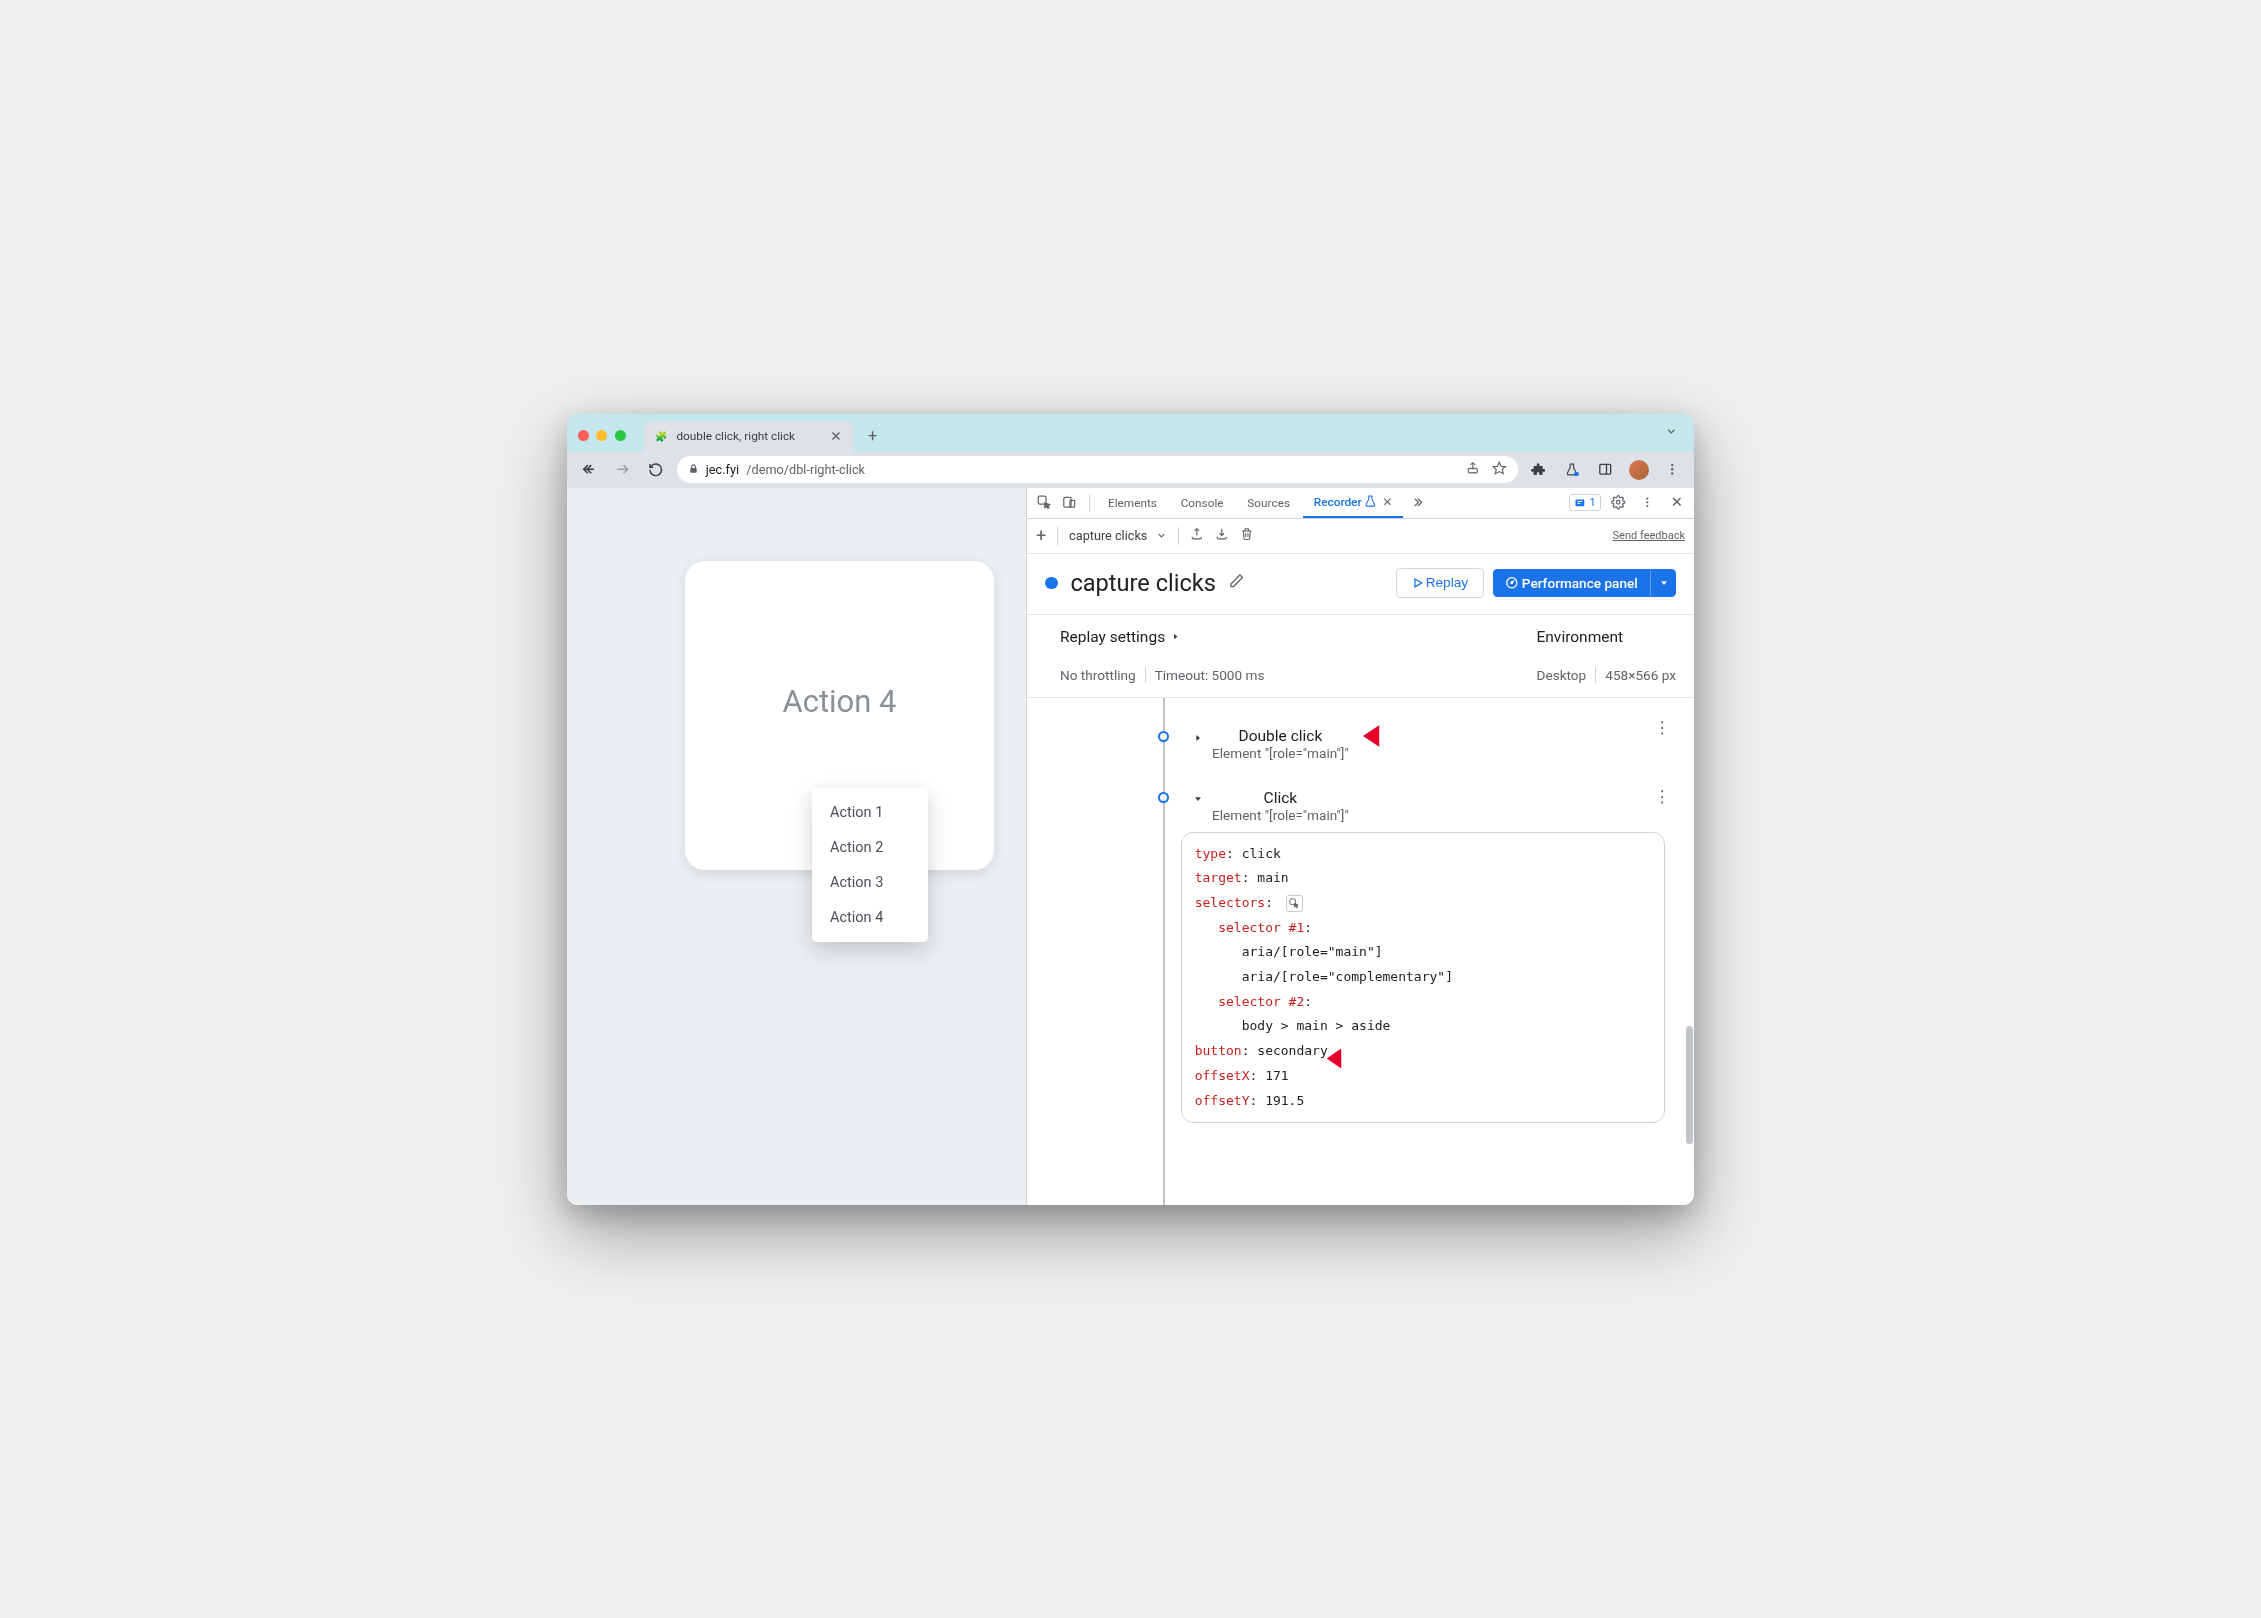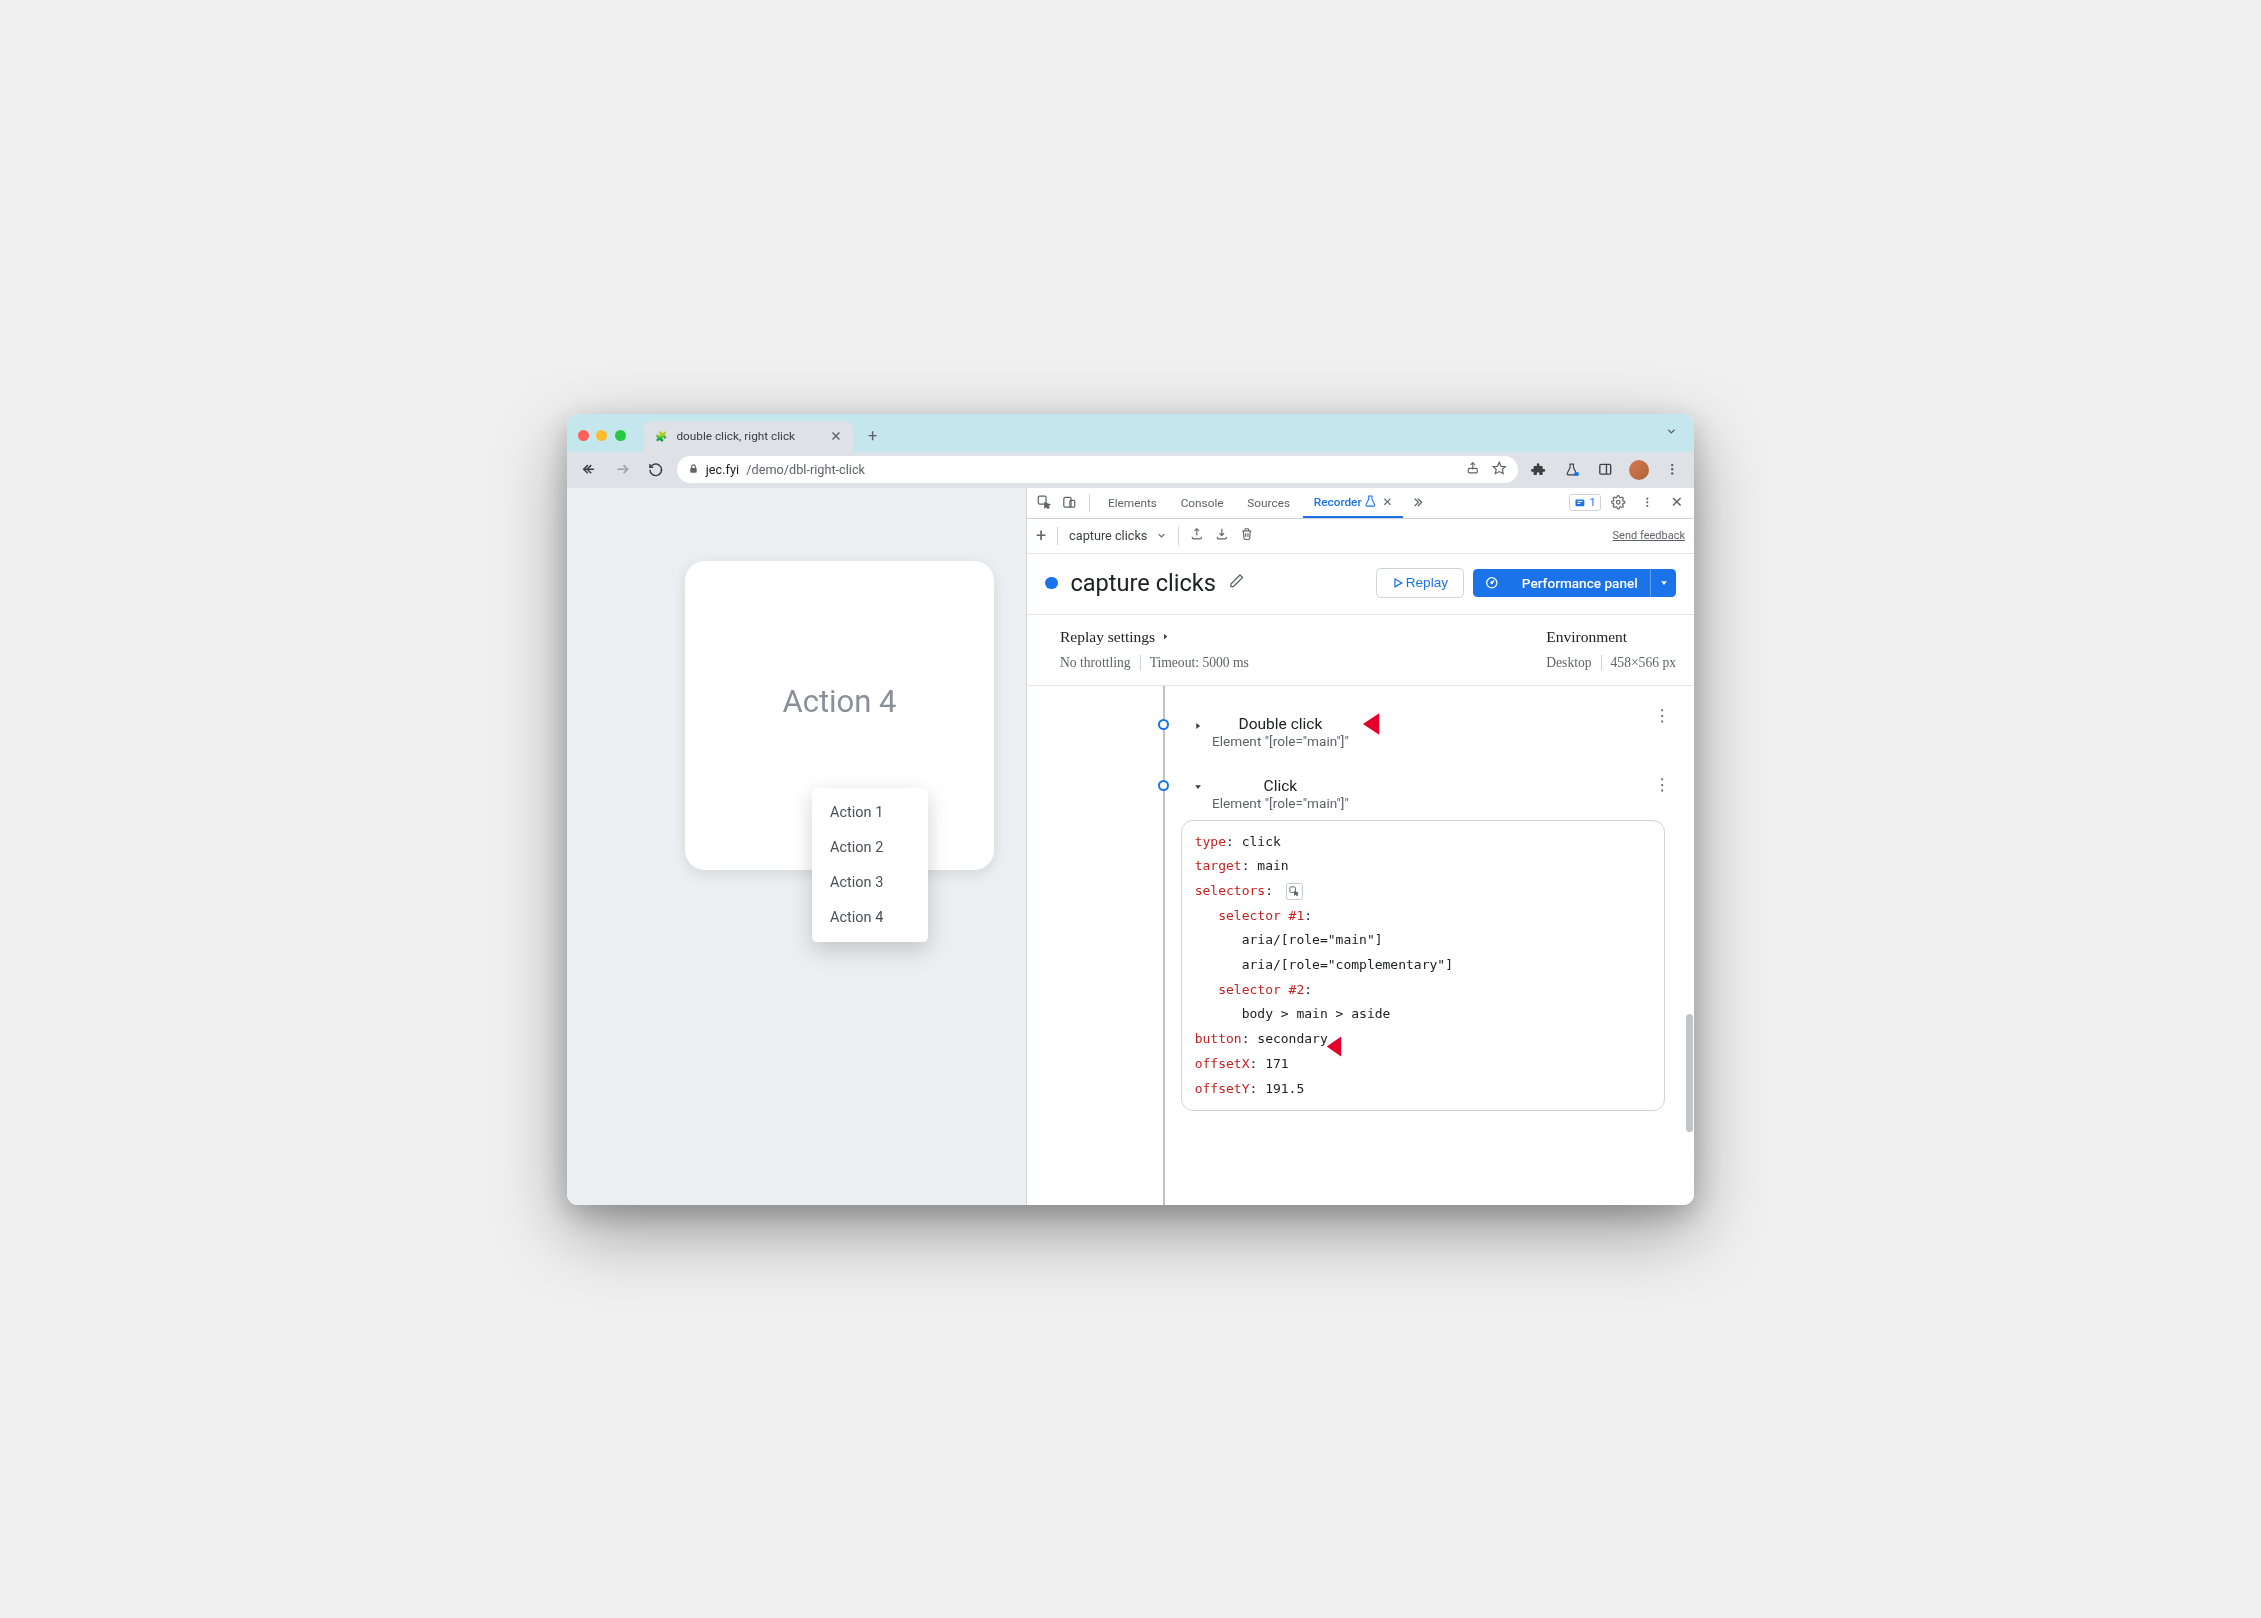--- a/index.html
+++ b/index.html
@@ -103,29 +103,29 @@
     
     .rec-header {
       padding: 14.5px 18px 16.4px 18px; border-bottom:0.9px solid #e4e6e9;
       display:flex; align-items:center; gap:12.7px;
     }
     .rec-dot { width:12.7px; height:12.7px; background:#1a73e8; border-radius:50%; }
     .rec-title { font-size:23.6px; font-weight:400; color:#202124; }
     .rec-actions { margin-left:auto; display:flex; align-items:center; gap:9px; }
     .btn-outline { border:0.9px solid #d0d3d7; background:#fff; color:#1a73e8; font-size:13.6px; padding:6.4px 14.5px; border-radius:4.5px; display:flex; align-items:center; gap:2px; font-weight:500; }
     .btn-primary { display:flex; align-items:stretch; }
-    .btn-primary-main { background:#1a73e8; color:#fff; font-size:13.6px; padding:6.4px 12.7px; border-radius:4.5px 0 0 4.5px; display:flex; align-items:center; gap:23px; font-weight:500; }
+    .btn-primary-main { background:#1a73e8; color:#fff; font-size:13.6px; padding:6.4px 12.7px; border-radius:4.5px 0 0 4.5px; display:flex; align-items:center; gap:3px; font-weight:500; }
     .btn-primary-caret { background:#1a73e8; color:#fff; padding:6.4px 7.3px; border-radius:0 4.5px 4.5px 0; border-left:0.9px solid rgba(255,255,255,0.3); display:flex; align-items:center; }
     
     .settings-row {
       padding: 12.7px 18px 14.5px 33px; border-bottom:0.9px solid #e4e6e9;
       display:flex; justify-content:space-between;
       font-size:13.6px; color:#202124;
     }
-    .settings-left, .settings-right { display:flex; flex-direction:column; gap:9px;font-family:Liberation Serif, serif; }
+    .settings-left, .settings-right { display:flex; flex-direction:column; gap:21px; }
     .settings-heading { font-size:15.5px; font-weight:400; display:flex; align-items:center; gap:5.5px; }
     .settings-sub { color:#5f6368; display:flex; gap:9px; }
     .vdiv { border-left:0.9px solid #d0d3d7; }
     
     .steps-area { flex:1; overflow:auto; padding: 12.7px 7.3px 12.7px 0; position:relative; }
     .timeline { position:absolute; left:136px; top:0; bottom:0; width:1.8px; background:#bfc3c8; }
     .step { position:relative; margin-left:125px; padding:9px 22px 12.7px 40px; }
     .step-dot { position:absolute; left:6.4px; top:12.7px; width:11px; height:11px; background:#fff; border:2.7px solid #1a73e8; border-radius:50%; z-index:2; }
     .step-head { display:flex; align-items:flex-start; gap:9px;text-align:center; }
     .step-caret { width:11px; color:#3c4043; margin-top:2.7px; }

